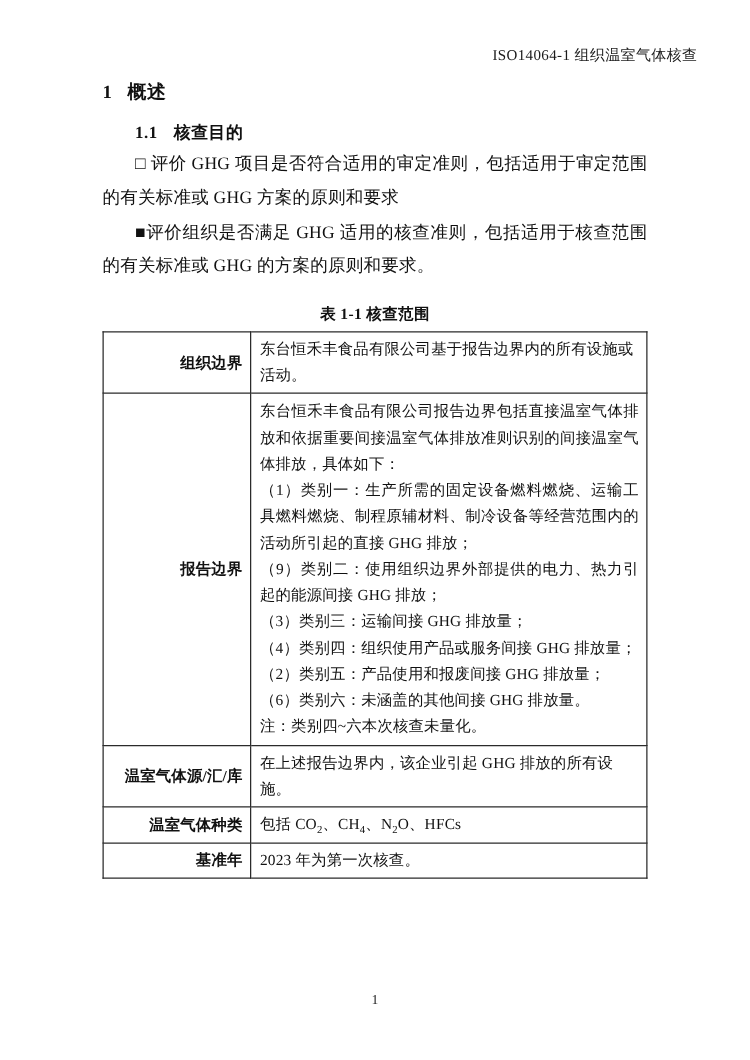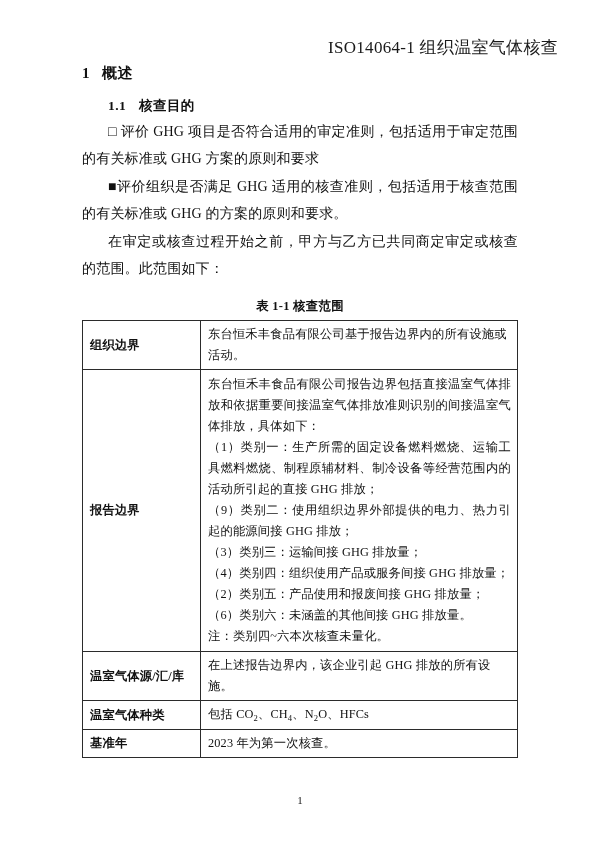--- a/index.html
+++ b/index.html
@@ -20,21 +20,21 @@
     width: 600px;
     height: 848px;
     box-sizing: border-box;
     padding: 0;
   }
   
   .doc-header {
     position: absolute;
     top: 36px;
     right: 42px;
-    font-size: 17px;
+    font-size: 12px;
     letter-spacing: 0.3px;
     color: #1a1a1a;
     white-space: nowrap;
   }
   
   .content {
     position: absolute;
     top: 64px;
     left: 82px;
     width: 436px;
@@ -85,21 +85,21 @@
   table.scope td {
     border: 1px solid #2b2b2b;
     padding: 3px 6px 3px 7px;
     vertical-align: middle;
     line-height: 21px;
     letter-spacing: 0.15px;
   }
   td.label {
     width: 104px;
     font-weight: bold;
-    text-align: left;
+    text-align: right;
     white-space: nowrap;
   }
   td.val { text-align: left; }
   td.val.tall {
     vertical-align: top;
     padding-top: 4px;
     padding-bottom: 4px;
   }
   .cell-line { display: block; }
   .wrapline {
@@ -138,21 +138,20 @@
     </h1>
 
     <h2 class="subsec">
       <span class="num">1.1</span><span>核查目的</span>
     </h2>
 
     <p class="para blk-para">□ 评价 GHG 项目是否符合适用的审定准则，包括适用于审定范围的有关标准或 GHG 方案的原则和要求</p>
     <p class="para">■评价组织是否满足 GHG 适用的核查准则，包括适用于核查范围的有关标准或 GHG 的方案的原则和要求。</p>
 
 
-    <p class="para">在审定或核查过程开始之前，甲方与乙方已共同商定审定或核查的范围。此范围如下：</p>
 
     <div class="tbl-caption">表 1-1 核查范围</div>
 
     <table class="scope">
       <tbody>
         <tr>
           <td class="label">组织边界</td>
           <td class="val">东台恒禾丰食品有限公司基于报告边界内的所有设施或活动。</td>
         </tr>
         <tr>

